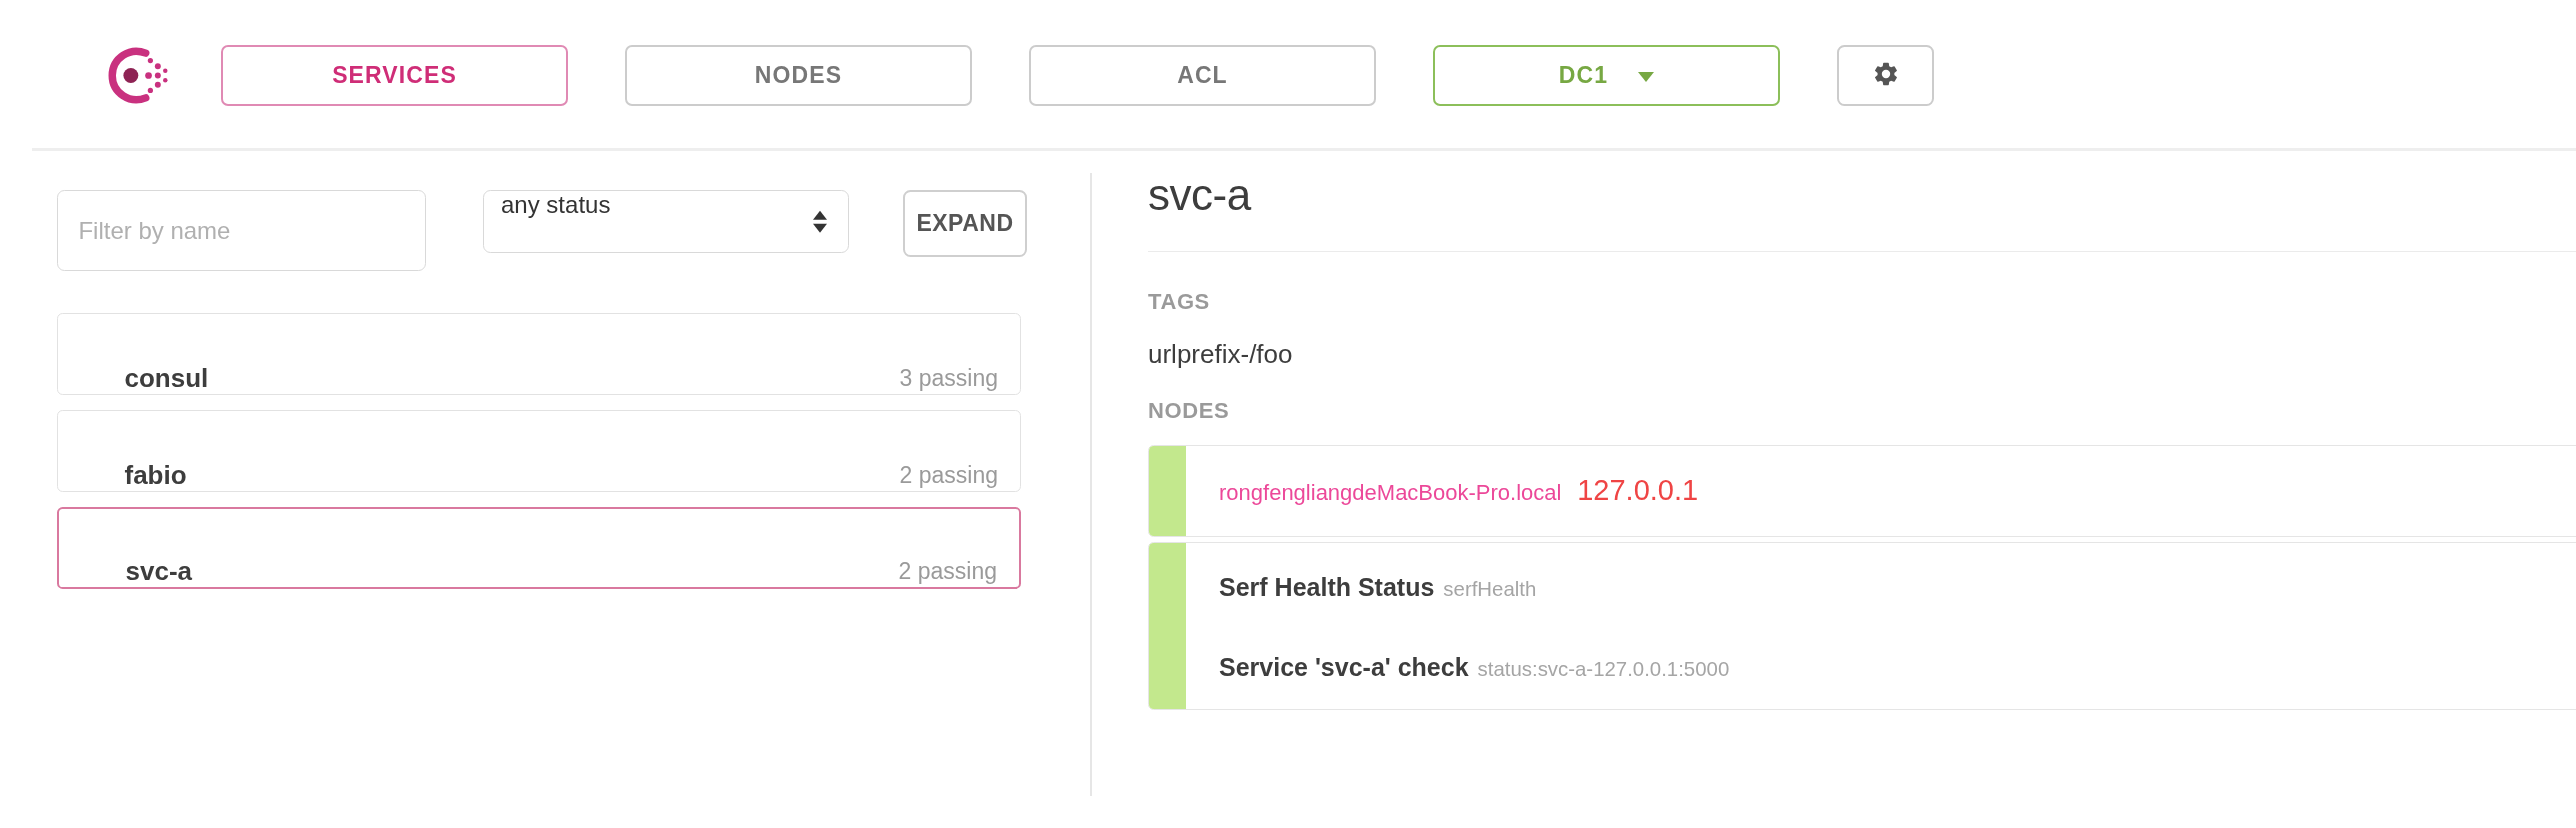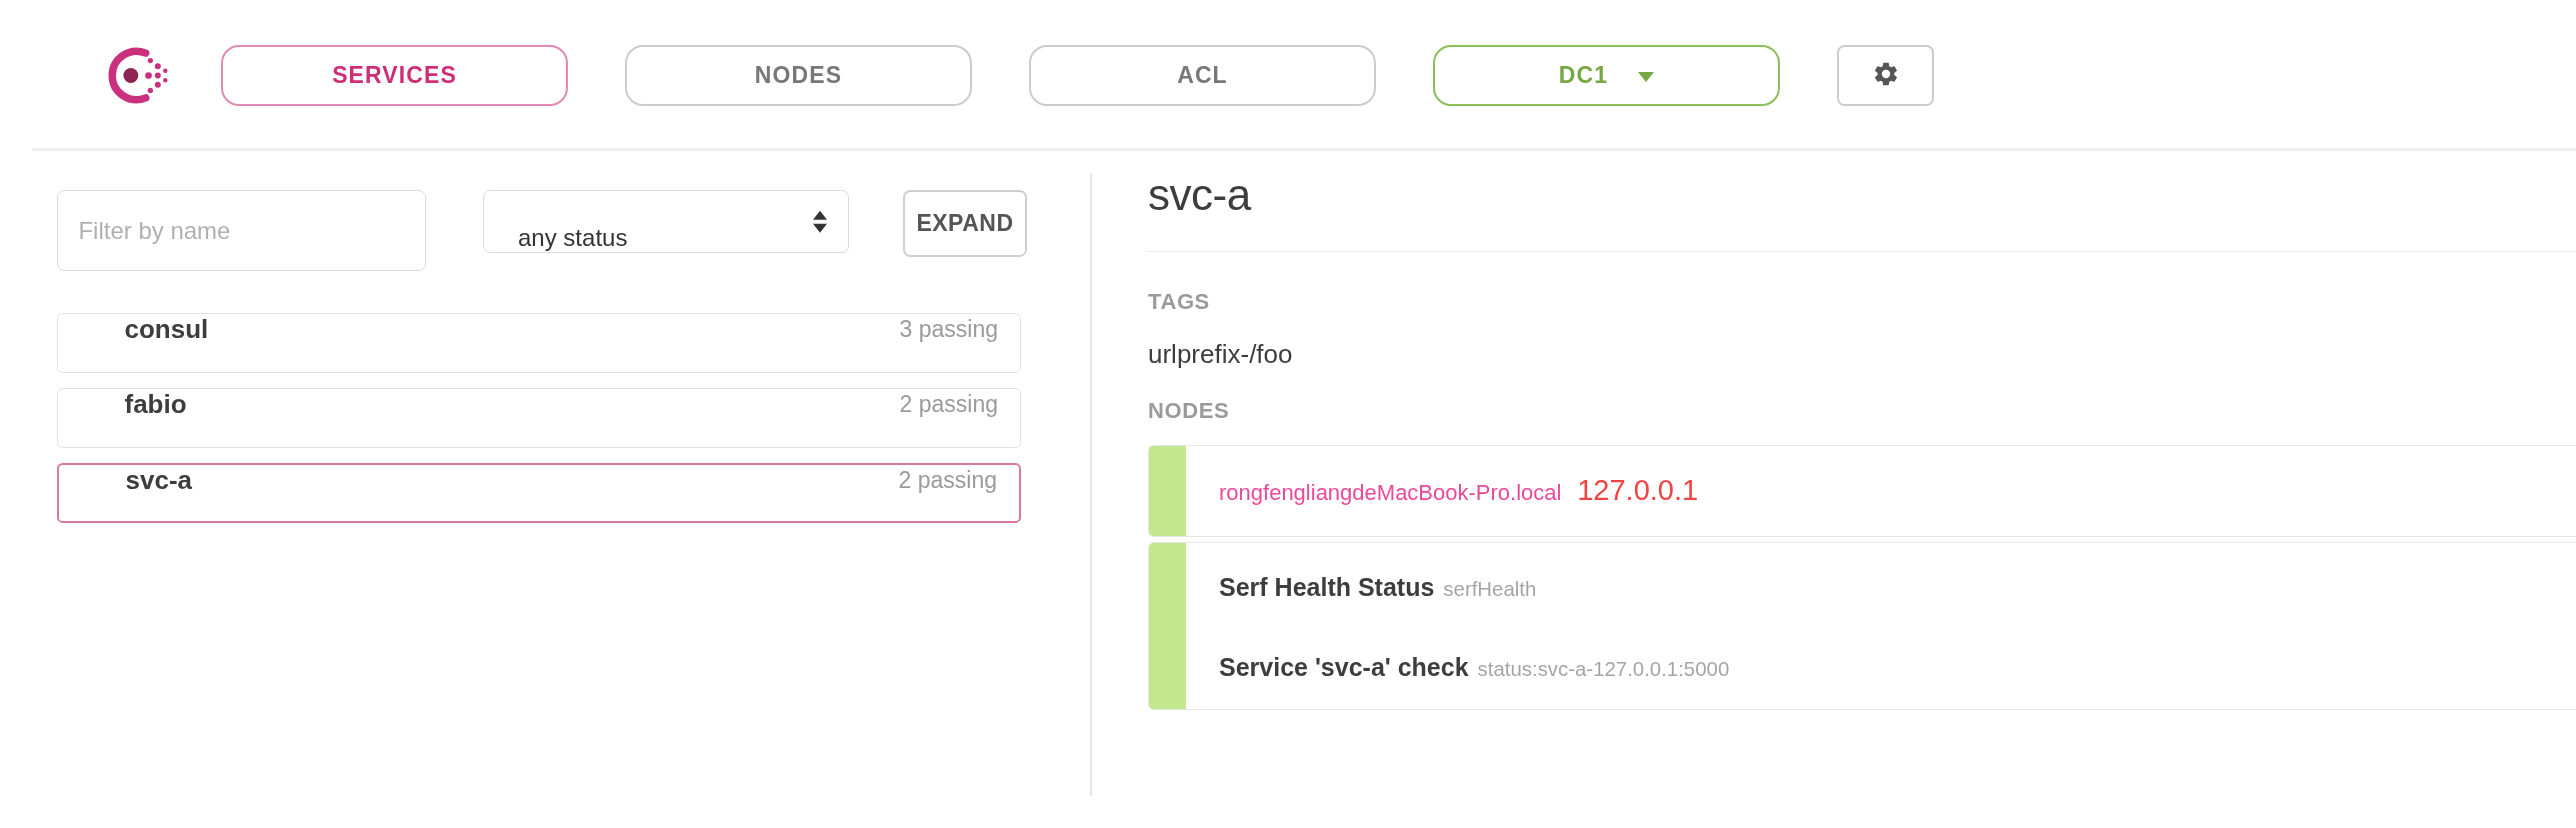--- a/index.html
+++ b/index.html
@@ -26,21 +26,21 @@
     height: 2.8px;
     background: #eeeeee;
   }
   .logo { width: 67px; height: 67px; flex: 0 0 auto; }
 
   .nav { display: flex; align-items: center; margin-left: 52px; }
   .nav-btn {
     width: 347px;
     height: 61px;
     border: 2.8px solid #cccccc;
-    border-radius: 18px;
+    border-radius: 7px;
     background: #ffffff;
     display: flex;
     align-items: center;
     justify-content: center;
     font-size: 23px;
     font-weight: bold;
     letter-spacing: 1.1px;
     color: #777777;
     margin-right: 57px;
     cursor: pointer;
@@ -112,22 +112,22 @@
   .select-wrap { position: relative; margin-left: 57px; }
   .status-select {
     width: 366px;
     height: 63px;
     border: 1.9px solid #d9d9d9;
     border-radius: 7.4px;
     background: #ffffff;
     font-size: 24px;
     color: #333333;
     display: flex;
-    align-items: flex-end;
-    padding: 0 34px;
+    align-items: flex-start;
+    padding: 0 17px;
     cursor: pointer;
   }
   .spin {
     position: absolute;
     right: 22px; top: 50%;
     transform: translateY(-50%);
     display: flex; flex-direction: column; gap: 4.6px;
   }
   .spin i {
     display: block; width: 0; height: 0;
@@ -149,26 +149,26 @@
     letter-spacing: 0.5px;
     color: #555555;
     display: flex;
     align-items: center;
     justify-content: center;
     cursor: pointer;
   }
 
   .svc-list { margin-top: 42px; width: 964px; }
   .svc-item {
-    height: 60px;
+    height: 82px;
     border: 1.9px solid #e2e2e2;
     border-radius: 5.6px;
     background: #ffffff;
     display: flex;
-    align-items: flex-start;
+    align-items: flex-end;
     margin-bottom: 15px;
     overflow: hidden;
     cursor: pointer;
   }
   .svc-item .bar { width: 35px; flex: 0 0 35px; background: #c3e88d; }
   .svc-item .body-row {
     flex: 1;
     display: flex;
     align-items: center;
     justify-content: space-between;

